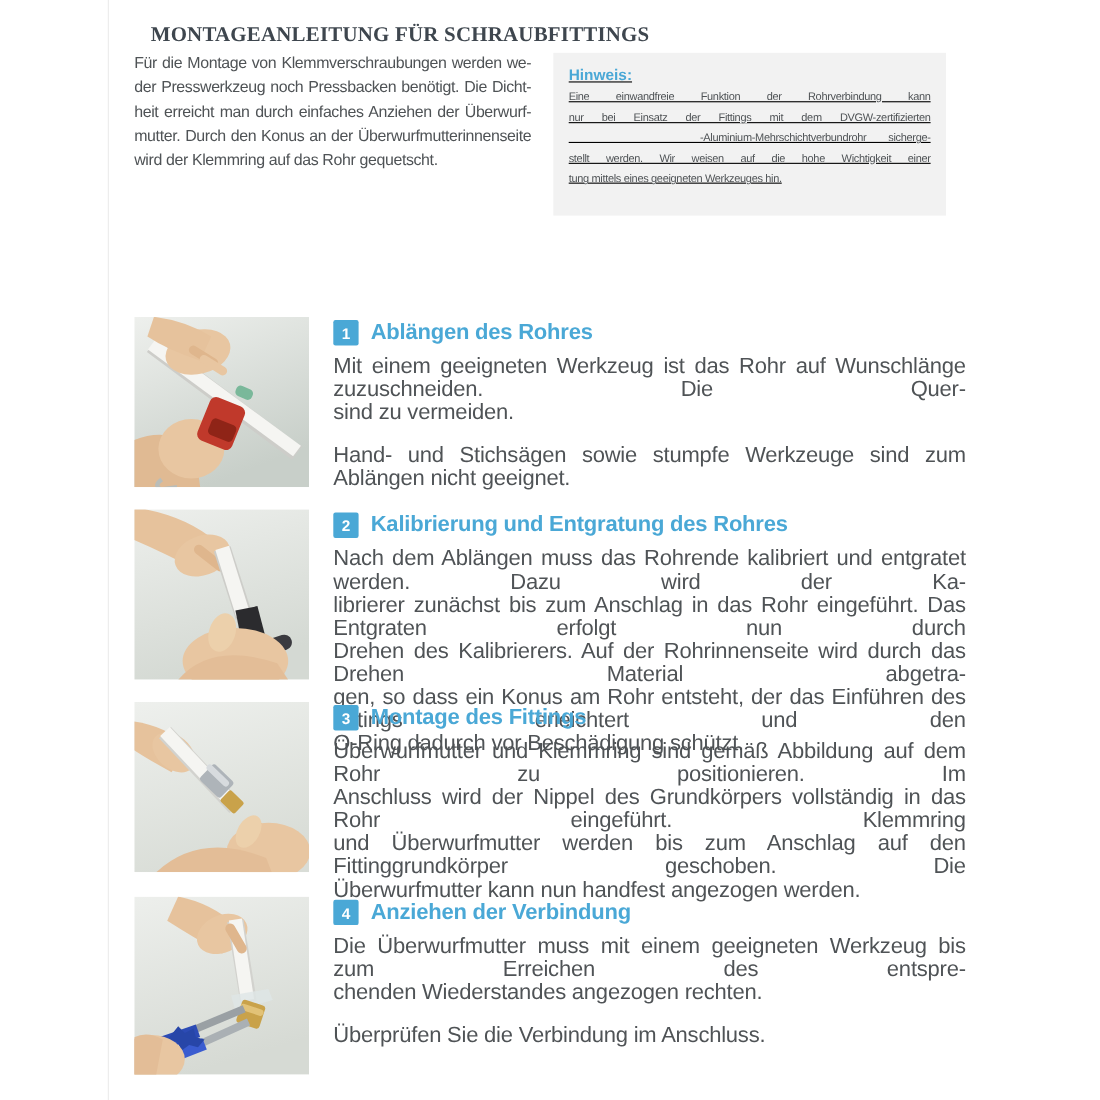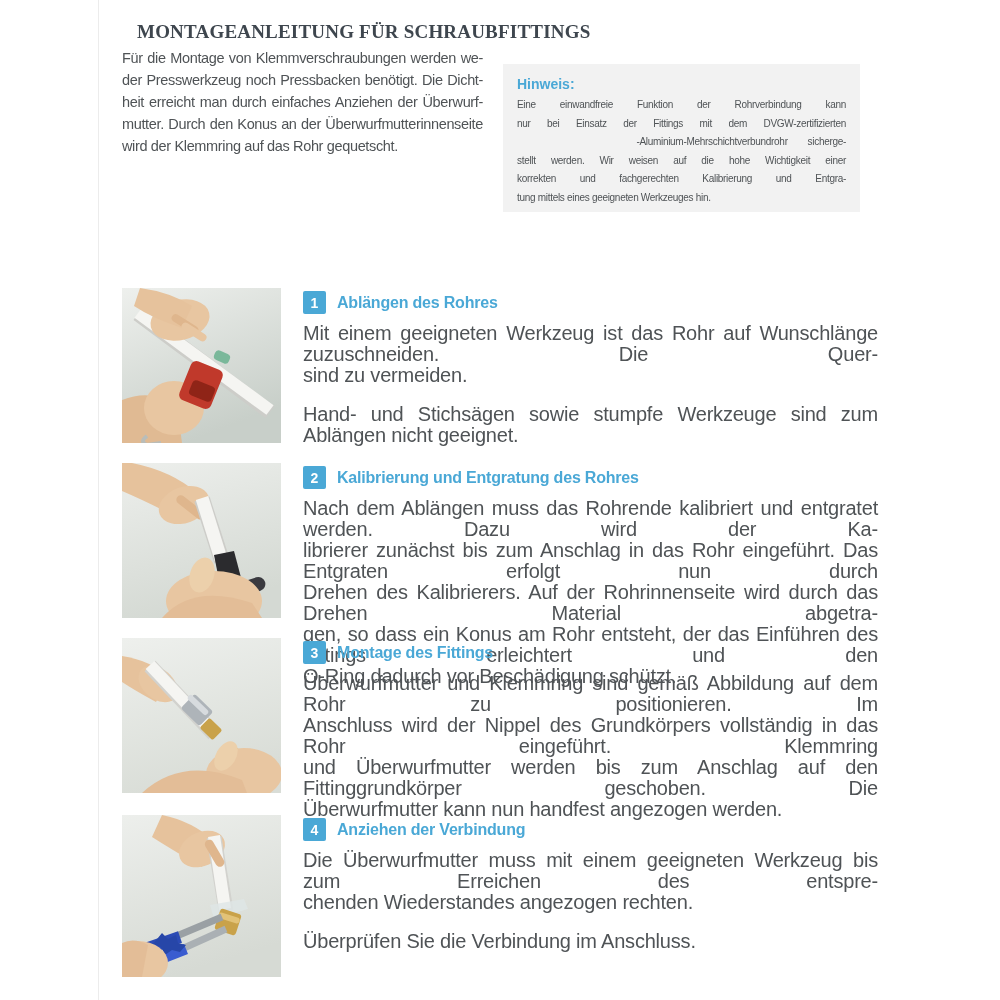--- a/index.html
+++ b/index.html
@@ -16,22 +16,22 @@
     position:absolute;left:137px;top:8px;width:720px;
     font-size:19px;font-weight:bold;color:#3e464e;letter-spacing:.2px;font-family:Liberation Serif, serif;
   }
   
   .intro{
     position:absolute;left:122px;top:47px;width:361px;
     font-size:14.5px;line-height:22px;color:#4f5356;letter-spacing:-0.35px;
   }
   
   .hinweis{
-    position:absolute;left:503px;top:64px;width:357px;height:148px;
-    box-sizing:border-box;background:#f2f2f2;padding:11px 14px 10px 14px;
+    position:absolute;left:503px;top:48px;width:357px;height:148px;
+    box-sizing:border-box;background:#f2f2f2;padding:11px 14px 10px 14px;text-decoration:underline;
   }
   .hinweis-title{
     font-size:14px;font-weight:bold;color:#4aa8d6;line-height:19px;margin-bottom:2px;
   }
   .hinweis-body{
     font-size:10px;line-height:18.6px;color:#4f5356;letter-spacing:-0.3px;
   }
   
   .para .tline{ text-align:justify; text-align-last:justify; }
   .para .tline:last-child{ text-align-last:left; }
@@ -48,21 +48,21 @@
   }
   .step-header{
     display:flex;align-items:center;margin-bottom:9px;
   }
   .step-badge{
     width:23px;height:23px;background:#4aa8d6;border-radius:2px;
     color:#ffffff;font-size:14px;font-weight:bold;
     display:flex;align-items:center;justify-content:center;flex:0 0 auto;
   }
   .step-title{
-    margin-left:11px;font-size:16px;font-weight:bold;color:#4aa8d6;letter-spacing:-0.2px;
+    margin-left:11px;font-size:20px;font-weight:bold;color:#4aa8d6;letter-spacing:-0.2px;
   }
   .step-body{
     font-size:20px;line-height:21px;color:#4f5356;letter-spacing:-0.2px;
   }
 </style>
 </head>
 <body>
 
 <div class="page-edge"></div>
 
@@ -76,21 +76,20 @@
   <div class="tline">wird der Klemmring auf das Rohr gequetscht.</div>
 </div>
 
 <div class="hinweis">
   <div class="hinweis-title">Hinweis:</div>
   <div class="hinweis-body para">
     <div class="tline">Eine einwandfreie Funktion der Rohrverbindung kann</div>
     <div class="tline">nur bei Einsatz der Fittings mit dem DVGW-zertifizierten</div>
     <div class="tline">&nbsp;&nbsp;&nbsp;&nbsp;&nbsp;&nbsp;&nbsp;&nbsp;&nbsp;&nbsp;&nbsp;&nbsp;-Aluminium-Mehrschichtverbundrohr&nbsp; sicherge-</div>
     <div class="tline">stellt werden. Wir weisen auf die hohe Wichtigkeit einer</div>
-    <div class="tline">korrekten und fachgerechten Kalibrierung und Entgra-</div>
     <div class="tline">tung mittels eines geeigneten Werkzeuges hin.</div>
   </div>
 </div>
 
 <div class="step-photo" style="top:288px;">
   <svg width="159" height="155" viewBox="0 0 159 155" xmlns="http://www.w3.org/2000/svg">
     <defs>
         <linearGradient id="bg1" x1="0" y1="0" x2="0.4" y2="1">
       <stop offset="0" stop-color="#eef0ed"></stop>
           <stop offset="1" stop-color="#c8cfc9"></stop>

